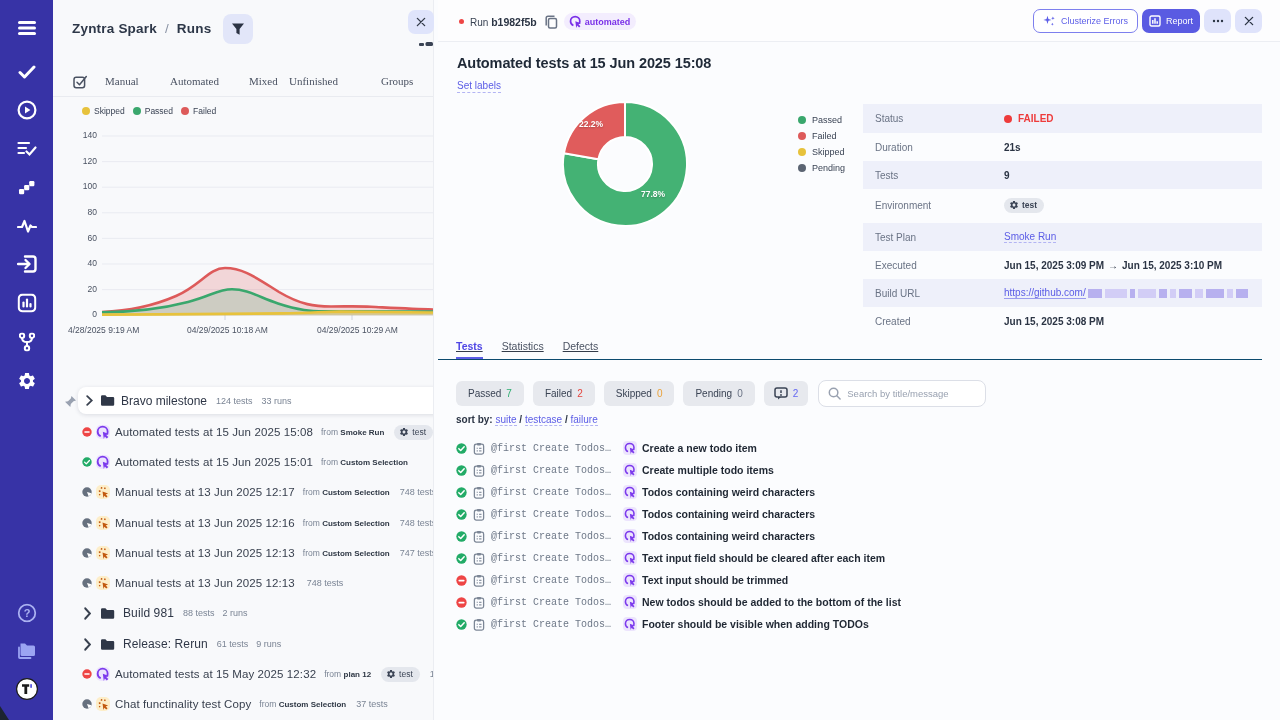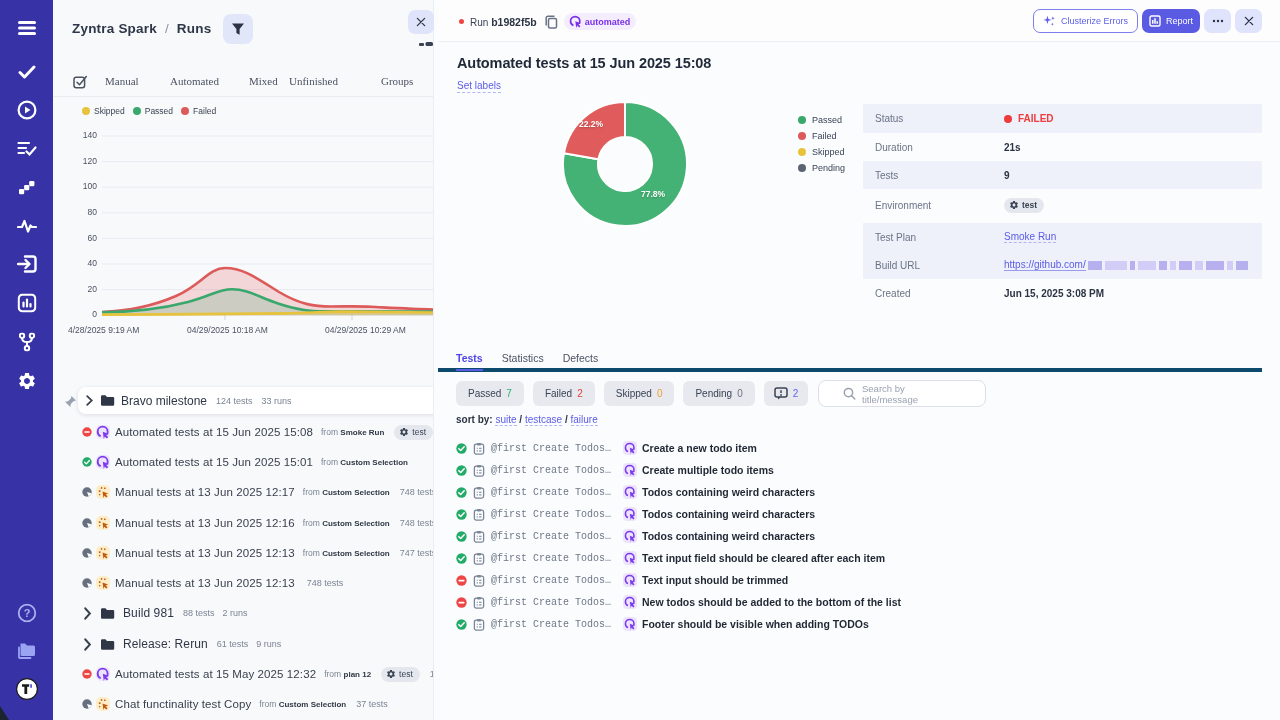--- a/index.html
+++ b/index.html
@@ -63,26 +63,26 @@
 #dlegend { position:absolute; left:360px; top:112px; font-size:9px; color:#3a4354;}
 #dlegend div { height:16px; display:flex; align-items:center; gap:6px;}
 #dlegend .dot { width:8px; height:8px; border-radius:50%;}
 
 #info { position:absolute; left:425px; top:104px; width:399px; font-size:10px;}
 .irow { display:flex; align-items:center; min-height:28px; padding:0 0 0 12px;}
 .irow.alt { background:#eef0fa; }
 .irow .k { width:129px; color:#6a7385; flex:none;}
 .irow .v { color:#2b3444; font-weight:bold; display:flex; align-items:center; white-space:nowrap;}
 
-#tests-tabs { position:absolute; left:0; top:348px; width:824px; border-bottom:4px solid #0c4a6e; height:24px; padding-left:18px;}
+#tests-tabs { position:absolute; left:0; top:336px; width:824px; border-bottom:1px solid #0c4a6e; height:24px; padding-left:18px;text-decoration:underline;}
 #tests-tabs span { font-size:10.5px; margin-right:19px; color:#4a5262;}
 #tests-tabs .act { color:#4f46e5; font-weight:bold; border-bottom:2.5px solid #5b5ce6; padding-bottom:5px;}
 #pills { position:absolute; left:18px; top:381px; display:flex; gap:9px; align-items:center; height:25px;}
 .fpill { background:#e7e9ee; border-radius:6px; height:25px; display:inline-flex; align-items:center; padding:0 12px; font-size:10px; color:#3a4354; gap:5px;}
-#searchTests { width:168px; height:27px; background:#fff; border:1px solid #dcdfe7; border-radius:8px; display:flex; align-items:center; padding:0 24px; color:#99a1b0; font-size:9.5px; gap:6px; margin-left:1px;}
+#searchTests { width:168px; height:27px; background:#fff; border:1px solid #dcdfe7; border-radius:8px; display:flex; align-items:center; padding:0 9px; color:#99a1b0; font-size:9.5px; gap:6px; margin-left:1px;}
 #sortby { position:absolute; left:18px; top:414px; font-size:10px; color:#2b3444; font-weight:bold;}
 #sortby a { color:#5b5ce6; font-weight:normal; border-bottom:1px dashed #b3b4f3; }
 #testlist { position:absolute; left:18px; top:437px; }
 .trow { height:22px; display:flex; align-items:center; }
 .trow .st { width:11px; height:11px; flex:none; margin-right:6px;}
 .trow .clip { width:12px; height:13px; flex:none; margin-right:6px; }
 .trow .mono { font-family:"Liberation Mono", monospace; font-size:10px; color:#6e7888; width:127px; flex:none; white-space:nowrap;}
 .trow .ai { width:14px; height:14px; flex:none; margin:0 5px 0 5px; border-radius:4px; background:#ece4fd; display:flex; align-items:center; justify-content:center;}
 .trow .tt { font-size:10.5px; font-weight:bold; color:#1f2733; white-space:nowrap;}
 </style>
@@ -215,21 +215,21 @@
     <div class="ylab" style="top:130px;left:0">140</div>
     <div class="ylab" style="top:156px;left:0">120</div>
     <div class="ylab" style="top:181px;left:0">100</div>
     <div class="ylab" style="top:207px;left:0">80</div>
     <div class="ylab" style="top:233px;left:0">60</div>
     <div class="ylab" style="top:258px;left:0">40</div>
     <div class="ylab" style="top:284px;left:0">20</div>
     <div class="ylab" style="top:309px;left:0">0</div>
     <div class="xlab" style="left:15px">4/28/2025 9:19 AM</div>
     <div class="xlab" style="left:134px">04/29/2025 10:18 AM</div>
-    <div class="xlab" style="left:272px">04/29/2025 10:29 AM</div>
+    <div class="xlab" style="left:264px">04/29/2025 10:29 AM</div>
     <svg id="chartsvg" width="384" height="224" viewBox="0 0 384 224">
       <g stroke="#e9ebf1" stroke-width="1">
         <line x1="49" y1="16" x2="384" y2="16"></line>
           <line x1="49" y1="41.6" x2="384" y2="41.6"></line>
           <line x1="49" y1="67.2" x2="384" y2="67.2"></line>
           <line x1="49" y1="92.8" x2="384" y2="92.8"></line>
           <line x1="49" y1="118.4" x2="384" y2="118.4"></line>
           <line x1="49" y1="144" x2="384" y2="144"></line>
           <line x1="49" y1="169.6" x2="384" y2="169.6"></line>
           <line x1="49" y1="195.2" x2="384" y2="195.2"></line>
@@ -516,20 +516,24 @@
       <svg width="10" height="10" viewBox="0 0 24 24">
               <path fill="#3a4354" d="M19.14 12.94c.04-.3.06-.61.06-.94 0-.32-.02-.64-.07-.94l2.03-1.58c.18-.14.23-.41.12-.61l-1.92-3.32c-.12-.22-.37-.29-.59-.22l-2.39.96c-.5-.38-1.03-.7-1.62-.94l-.36-2.54c-.04-.24-.24-.41-.48-.41h-3.84c-.24 0-.43.17-.47.41l-.36 2.54c-.59.24-1.13.57-1.62.94l-2.39-.96c-.22-.08-.47 0-.59.22L2.74 8.87c-.12.21-.08.47.12.61l2.03 1.58c-.05.3-.09.63-.09.94s.02.64.07.94l-2.03 1.58c-.18.14-.23.41-.12.61l1.92 3.32c.12.22.37.29.59.22l2.39-.96c.5.38 1.03.7 1.62.94l.36 2.54c.05.24.24.41.48.41h3.84c.24 0 .44-.17.47-.41l.36-2.54c.59-.24 1.13-.56 1.62-.94l2.39.96c.22.08.47 0 .59-.22l1.92-3.32c.12-.22.07-.47-.12-.61l-2.01-1.58zM12 15.6c-1.98 0-3.6-1.62-3.6-3.6s1.62-3.6 3.6-3.6 3.6 1.62 3.6 3.6-1.62 3.6-3.6 3.6z"></path>
             </svg>test</span>
         </span>
       </div>
     <div style="height:2px"></div>
     <div class="irow alt" style="height:28px">
         <span class="k">Test Plan</span>
         <span class="v" style="color:#5b5ce6;font-weight:normal;border-bottom:1px dashed #b3b4f3">Smoke Run</span>
       </div>
+    <div class="irow" style="height:28px">
+        <span class="k">Executed</span>
+        <span class="v">Jun 15, 2025 3:09 PM <span style="padding:0 4px">→</span> Jun 15, 2025 3:10 PM</span>
+      </div>
     <div class="irow alt" style="height:28px">
         <span class="k">Build URL</span>
         <span class="v" style="color:#5b5ce6;font-weight:normal">
           <span style="border-bottom:1px solid #9a9bf0">https://github.com/</span>
           <span id="redact" style="display:inline-flex;align-items:center;margin-left:2px">
             <span style="display:inline-block;width:14px;height:9px;background:#b7b0ef;margin-right:3px"></span>
             <span style="display:inline-block;width:22px;height:9px;background:#d2cdf6;margin-right:3px"></span>
             <span style="display:inline-block;width:5px;height:9px;background:#b7b0ef;margin-right:3px"></span>
             <span style="display:inline-block;width:18px;height:9px;background:#d2cdf6;margin-right:3px"></span>
             <span style="display:inline-block;width:8px;height:9px;background:#b7b0ef;margin-right:3px"></span>

